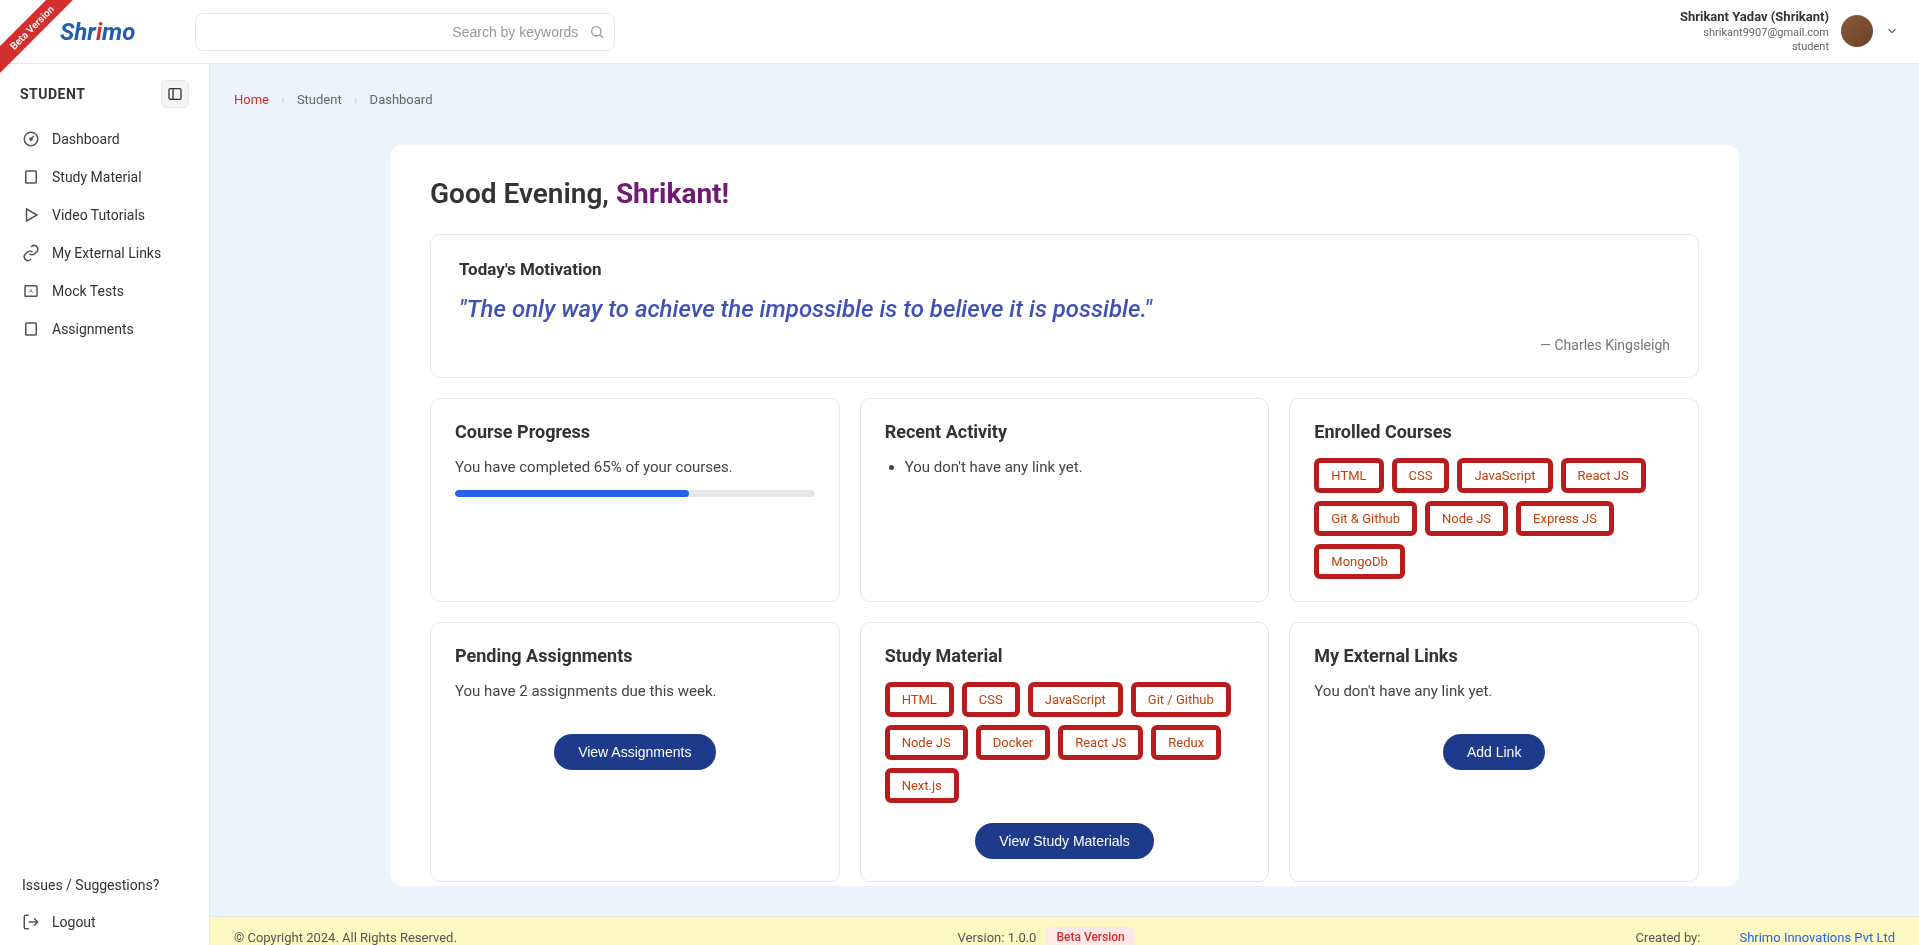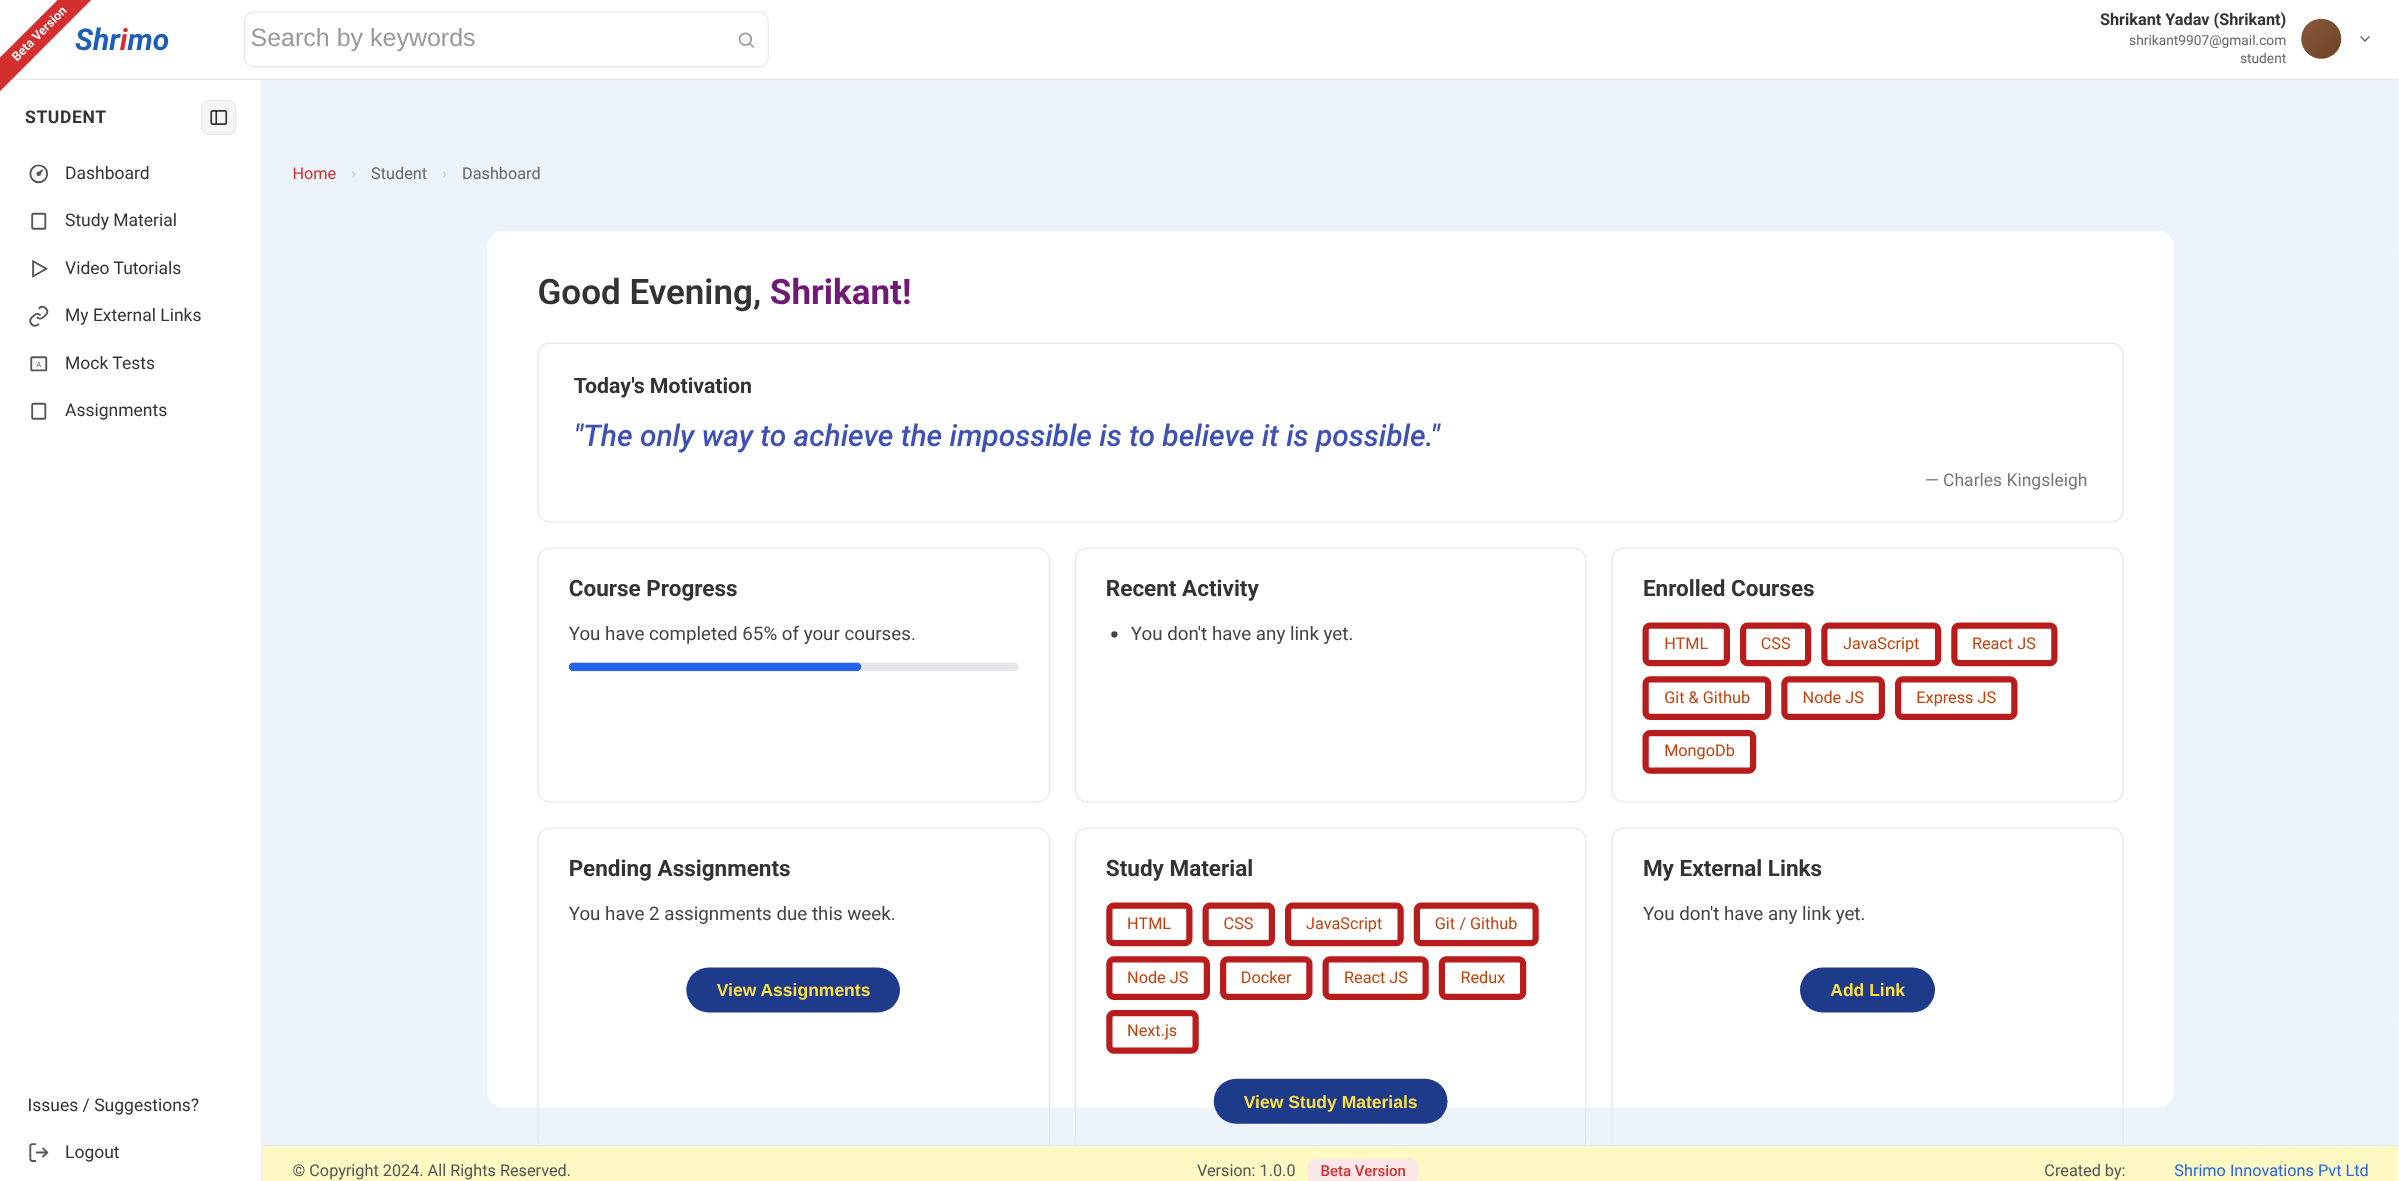--- a/index.html
+++ b/index.html
@@ -5,21 +5,21 @@
     * { margin: 0; padding: 0; box-sizing: border-box; }
     body { font-family: -apple-system, BlinkMacSystemFont, 'Segoe UI', Roboto, sans-serif; background: #fff; color: #333; }
     
     .topbar { height: 64px; border-bottom: 1px solid #e5e7eb; display: flex; align-items: center; padding: 0 20px; position: relative; background: #fff; }
     .beta-ribbon { position: absolute; top: 0; left: 0; width: 80px; height: 80px; overflow: hidden; pointer-events: none; z-index: 10; }
     .beta-ribbon-inner { position: absolute; width: 120px; background: #d32f2f; color: #fff; text-align: center; font-size: 10px; font-weight: 600; padding: 4px 0; transform: rotate(-45deg); top: 18px; left: -28px; }
     .logo { margin-left: 40px; font-size: 24px; font-weight: 700; font-style: italic; }
     .logo-blue { color: #1e5fb3; }
     .logo-red { color: #d32f2f; }
     .search-wrap { margin-left: 60px; flex: 0 0 420px; position: relative; }
-    .search-input { width: 100%; padding: 10px 36px 10px 4px; border: 1px solid #e5e7eb; border-radius: 8px; font-size: 20px; color: #555; outline: none; }
+    .search-input { width: 100%; padding: 10px 36px 10px 16px; border: 1px solid #e5e7eb; border-radius: 8px; font-size: 14px; color: #555; outline: none; text-align: right; }
     .search-input::placeholder { color: #999; }
     .search-icon-btn { position: absolute; right: 10px; top: 50%; transform: translateY(-50%); color: #999; }
     .user-area { margin-left: auto; display: flex; align-items: center; gap: 12px; }
     .user-text { text-align: right; line-height: 1.3; }
     .user-name { font-size: 13px; font-weight: 700; }
     .user-email { font-size: 11px; color: #666; }
     .user-role { font-size: 11px; color: #666; }
     .avatar { width: 32px; height: 32px; border-radius: 50%; background: linear-gradient(135deg, #8b5a3c, #6b4226); }
     .chevron-btn { color: #666; cursor: pointer; }
 
@@ -27,42 +27,42 @@
     .sidebar { width: 210px; border-right: 1px solid #e5e7eb; display: flex; flex-direction: column; padding: 16px 0; background: #fff; }
     .sidebar-header { display: flex; align-items: center; justify-content: space-between; padding: 0 20px 12px; }
     .sidebar-title { font-size: 14px; font-weight: 700; letter-spacing: 0.5px; }
     .collapse-btn { width: 28px; height: 28px; border: 1px solid #e5e7eb; border-radius: 6px; display: flex; align-items: center; justify-content: center; background: #f5f5f5; cursor: pointer; }
     .nav { list-style: none; padding: 0 8px; }
     .nav-item { display: flex; align-items: center; gap: 12px; padding: 10px 14px; font-size: 14px; color: #333; cursor: pointer; border-radius: 6px; }
     .nav-icon { width: 18px; height: 18px; display: flex; align-items: center; justify-content: center; color: #555; }
     .sidebar-footer { margin-top: auto; padding: 0 8px; }
 
     .main { flex: 1; background: #edf3fb; overflow-y: auto; display: flex; flex-direction: column; }
-    .breadcrumb { padding: 28px 24px; font-size: 13px; display: flex; align-items: center; gap: 12px; color: #666; margin-top: 40px; }
+    .breadcrumb { padding: 28px 24px; font-size: 13px; display: flex; align-items: center; gap: 12px; color: #666; }
     .bc-home { color: #d32f2f; }
     .bc-sep { color: #ccc; }
     .content-card { margin: 10px 180px 30px; background: #fff; border-radius: 12px; padding: 32px 40px; min-height: 600px; }
     .greeting { font-size: 28px; font-weight: 600; color: #333; margin-bottom: 24px; }
     .greeting-name { color: #701a75; font-weight: 700; }
 
     .motivation-card { border: 1px solid #e5e7eb; border-radius: 10px; padding: 24px 28px; margin-bottom: 20px; }
     .motivation-title { font-size: 17px; font-weight: 700; color: #333; margin-bottom: 16px; }
     .quote { font-size: 24px; font-style: italic; color: #3f51b5; font-weight: 500; }
     .author { text-align: right; color: #777; font-size: 14px; margin-top: 14px; }
 
     .cards-grid { display: grid; grid-template-columns: repeat(3, 1fr); gap: 20px; }
     .card { border: 1px solid #e5e7eb; border-radius: 10px; padding: 22px 24px; display: flex; flex-direction: column; }
     .card-title { font-size: 18px; font-weight: 700; color: #333; margin-bottom: 16px; }
     .card-text { font-size: 15px; color: #444; margin-bottom: 14px; }
     .progress-bar { width: 100%; height: 7px; background: #e5e7eb; border-radius: 4px; overflow: hidden; }
     .progress-fill { height: 100%; background: #2563eb; border-radius: 4px; }
     .activity-list { list-style: disc; padding-left: 20px; font-size: 15px; color: #444; }
     .chips { display: flex; flex-wrap: wrap; gap: 8px; }
     .chip { border: 5px solid #b91c1c; border-radius: 6px; padding: 5px 12px; font-size: 13px; color: #c2410c; cursor: pointer; }
-    .card-btn { margin-top: auto; align-self: center; background: #1e3a8a; color: #fde047; border: none; padding: 10px 24px; border-radius: 999px; font-size: 14px; font-weight: 700; cursor: pointer; margin-top: 20px; }
+    .card-btn { margin-top: auto; align-self: center; background: #1e3a8a; color: #ffffff; border: none; padding: 10px 24px; border-radius: 999px; font-size: 14px; font-weight: 400; cursor: pointer; margin-top: 20px; }
 
     .footer { background: #fef9c3; border-top: 1px solid #e5e7eb; padding: 10px 24px; display: flex; align-items: center; font-size: 13px; color: #555; margin-top: auto; }
     .footer-center { margin-left: auto; margin-right: auto; display: flex; align-items: center; gap: 10px; }
     .beta-badge { background: #fce8e8; color: #d32f2f; padding: 3px 10px; border-radius: 6px; font-size: 12px; font-weight: 500; }
     .footer-right { display: flex; gap: 4px; }
     .footer-link { color: #2563eb; cursor: pointer; margin-left: 35px; }
 
     svg { display: block; }
   </style>
 </head>

